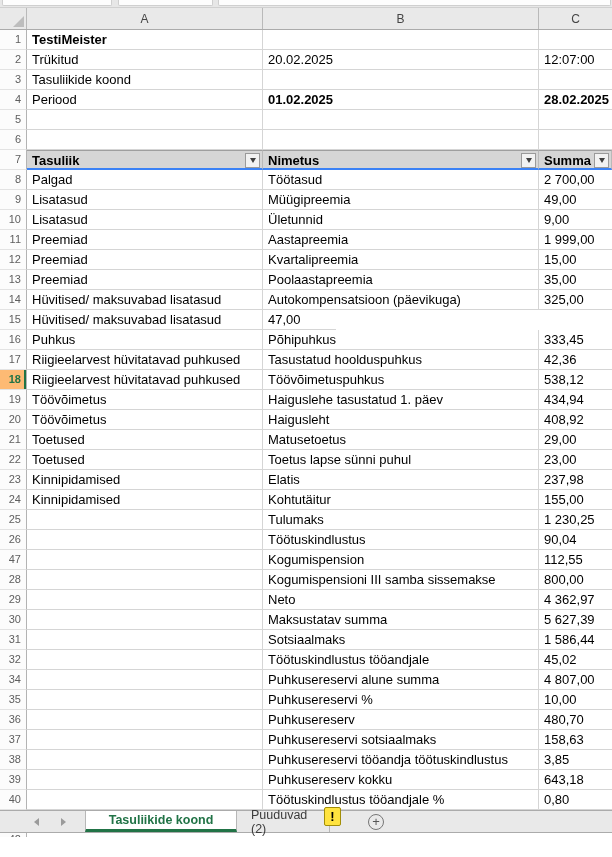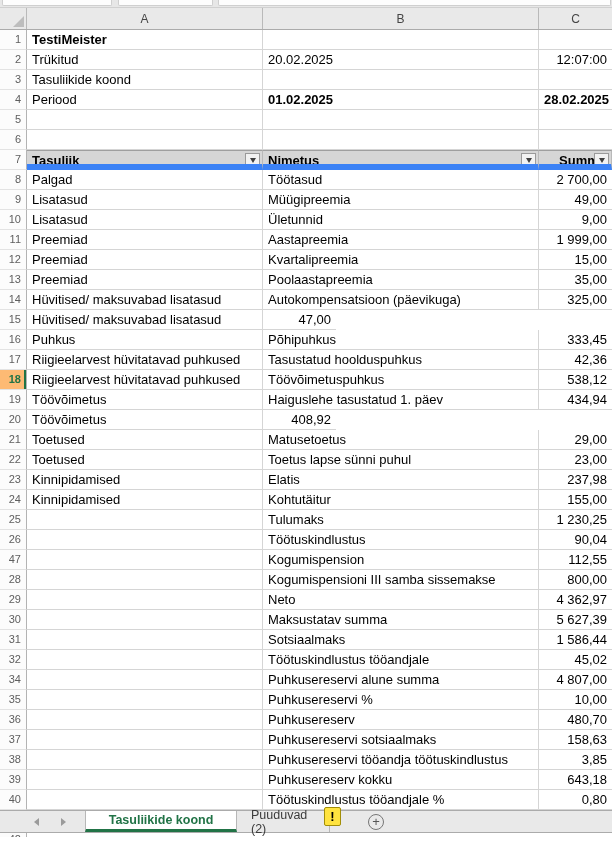--- a/index.html
+++ b/index.html
@@ -29,26 +29,26 @@
   .grid { }
   .row { display:flex; height:20px; }
   .rowhead { width:27px; background:#FCFCFC; color:#5E5E5E; font-size:11px;
              text-align:right; padding:0 5px 0 0; line-height:19px;
              border-right:1px solid #B3B3B3; border-bottom:1px solid #E3E3E3; }
   .rowhead.selected { color:#217346; font-weight:bold; box-shadow: inset -2px 0 0 #217346; background:#fdba74; }
   .cell { line-height:19px; padding:0 5px; white-space:nowrap; overflow:hidden;
           border-right:1px solid #D5D5D5; border-bottom:1px solid #D5D5D5; background:#fff; }
   .cell.ca { width:236px; }
   .cell.cb { width:276px; }
-  .cell.cc { width:73px; text-align:right; border-right:none; }
+  .cell.cc { width:73px; border-right:none; }
   .cell.right { }
   .cell.bold { font-weight:bold; }
 
   
-  .row.hdr .cell { background:#D6D6D6; font-weight:bold; border-bottom:6px solid #3b82f6;
+  .row.hdr .cell { background:#D6D6D6; font-weight:bold; border-bottom:2px solid #3b82f6;
                    border-top:1px solid #9F9F9F; position:relative; border-right:1px solid #B9B9B9; }
   .filterbtn { position:absolute; right:2px; top:2px; width:15px; height:15px;
                background:#F2F2F2; border:1px solid #9A9A9A; display:flex;
                align-items:center; justify-content:center; }
   .filterbtn .tri { width:0; height:0; border-left:3.5px solid transparent;
                     border-right:3.5px solid transparent; border-top:5px solid #404040; }
 
   
   .tabstrip { height:22px; background:#E9E9E9; border-top:1px solid #ABABAB;
               display:flex; position:relative; align-items:stretch; }
@@ -209,20 +209,21 @@
       </div>
       <div class="row">
         <div class="rowhead">19</div>
         <div class="cell ca">Töövõimetus</div>
         <div class="cell cb">Haiguslehe tasustatud 1. päev</div>
         <div class="cell cc">434,94</div>
       </div>
       <div class="row">
         <div class="rowhead">20</div>
         <div class="cell ca">Töövõimetus</div>
+        <div class="cell cb">Haigusleht</div>
         <div class="cell cc">408,92</div>
       </div>
       <div class="row">
         <div class="rowhead">21</div>
         <div class="cell ca">Toetused</div>
         <div class="cell cb">Matusetoetus</div>
         <div class="cell cc">29,00</div>
       </div>
       <div class="row">
         <div class="rowhead">22</div>

